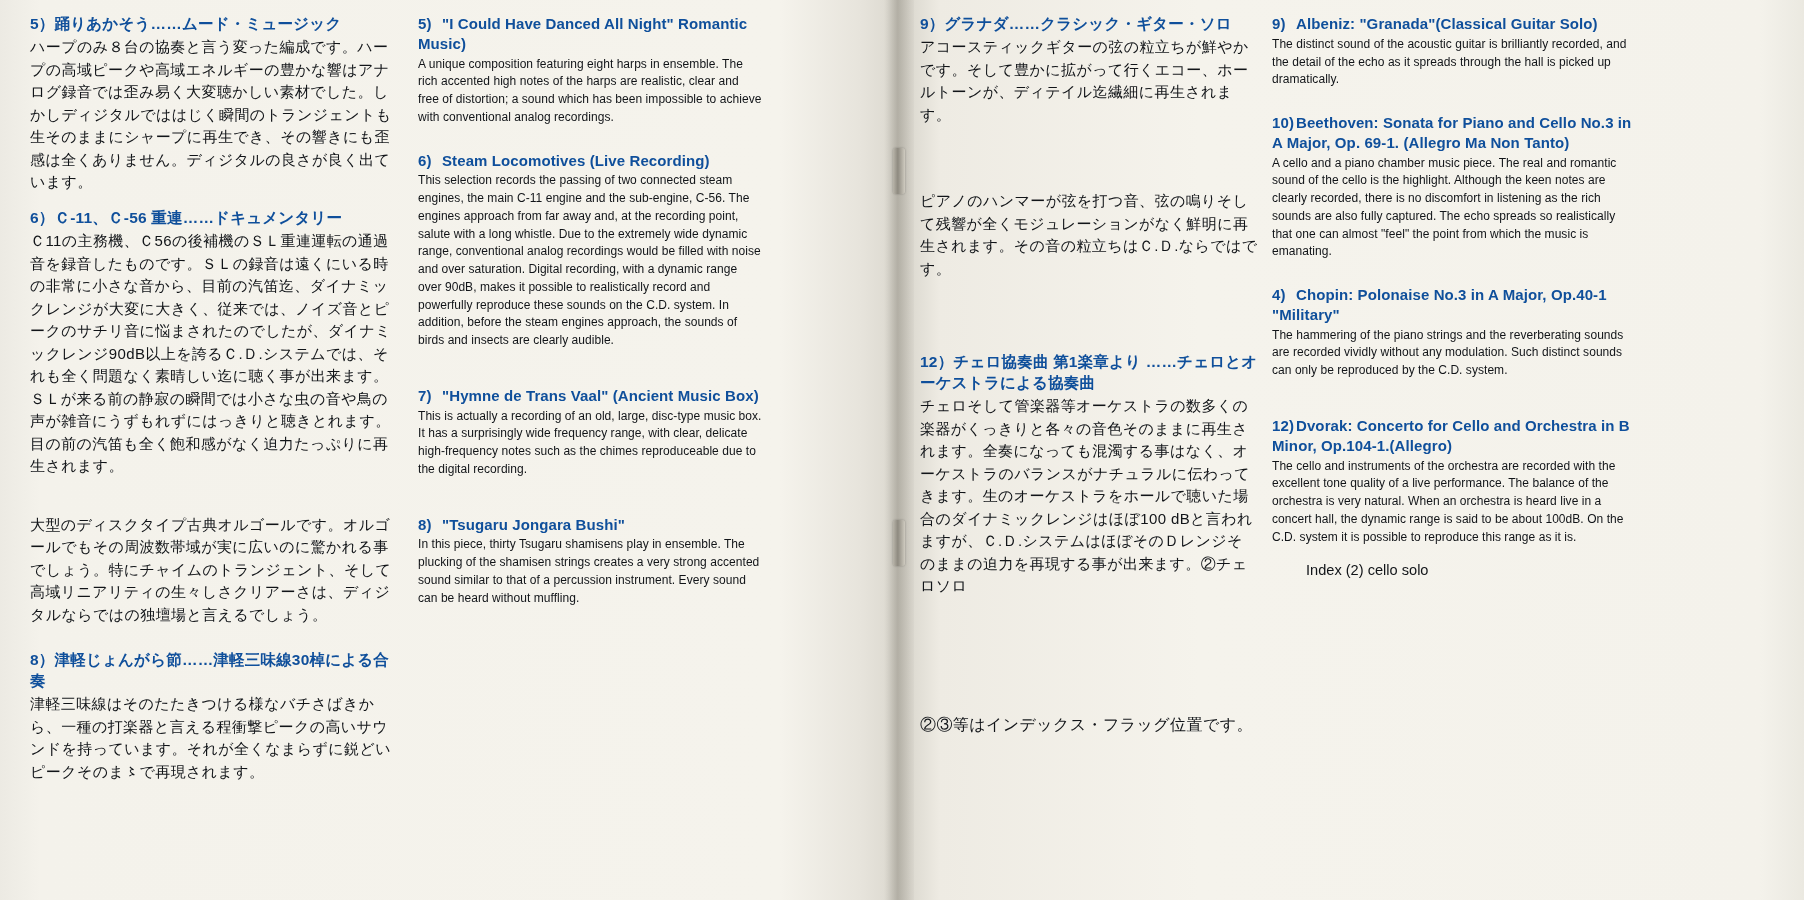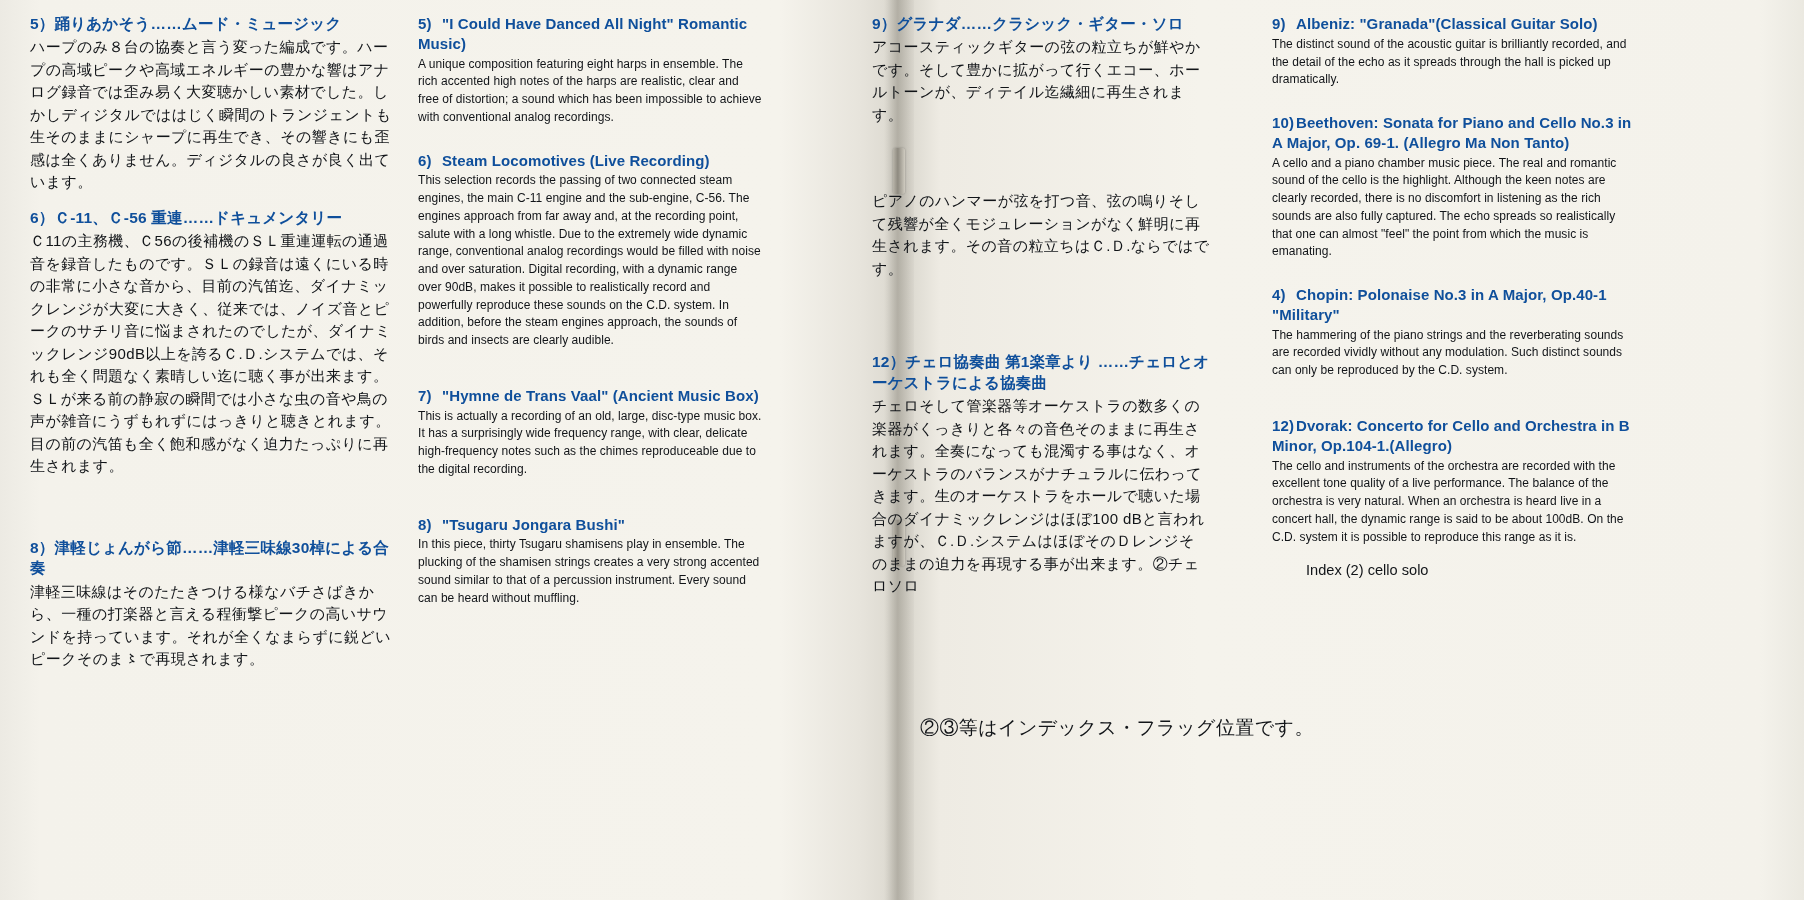--- a/index.html
+++ b/index.html
@@ -49,21 +49,21 @@
   .columns {
     position: absolute;
     inset: 0;
   }
   .col {
     position: absolute;
     top: 14px;
   }
   .col-jp-left  { left: 30px;   width: 372px; }
   .col-en-left  { left: 418px;  width: 344px; }
-  .col-jp-right { left: 872px;  width: 338px; }
+  .col-jp-right { left: 920px;  width: 338px; }
   .col-en-right { left: 1272px; width: 360px; }
 
   .entry { margin-bottom: 14px; }
 
   .heading {
     color: #0f4f9b;
     font-weight: bold;
     line-height: 1.32;
     margin-bottom: 2px;
   }
@@ -96,21 +96,21 @@
     color: #111418;
     font-size: 14.6px;
     margin-left: 34px;
     margin-top: 16px;
   }
   .footnote {
     position: absolute;
     left: 920px;
     top: 715px;
     color: #111418;
-    font-size: 19px;
+    font-size: 16px;
     letter-spacing: 0.4px;
   }
   
   .gap-sm { height: 10px; }
   .gap-md { height: 22px; }
   .gap-lg { height: 40px; }
   .gap-xl { height: 58px; }
 </style>
 </head>
 <body>
@@ -126,20 +126,21 @@
       <div class="entry">
         <div class="heading">5）踊りあかそう……ムード・ミュージック</div>
         <div class="body">ハープのみ８台の協奏と言う変った編成です。ハープの高域ピークや高域エネルギーの豊かな響はアナログ録音では歪み易く大変聴かしい素材でした。しかしディジタルでははじく瞬間のトランジェントも生そのままにシャープに再生でき、その響きにも歪感は全くありません。ディジタルの良さが良く出ています。</div>
       </div>
       <div class="entry">
         <div class="heading">6）Ｃ-11、Ｃ-56 重連……ドキュメンタリー</div>
         <div class="body">Ｃ11の主務機、Ｃ56の後補機のＳＬ重連運転の通過音を録音したものです。ＳＬの録音は遠くにいる時の非常に小さな音から、目前の汽笛迄、ダイナミックレンジが大変に大きく、従来では、ノイズ音とピークのサチリ音に悩まされたのでしたが、ダイナミックレンジ90dB以上を誇るＣ.Ｄ.システムでは、それも全く問題なく素晴しい迄に聴く事が出来ます。ＳＬが来る前の静寂の瞬間では小さな虫の音や鳥の声が雑音にうずもれずにはっきりと聴きとれます。目の前の汽笛も全く飽和感がなく迫力たっぷりに再生されます。</div>
       </div>
       <div class="gap-md"></div>
       <div class="entry">
+        <div class="body">大型のディスクタイプ古典オルゴールです。オルゴールでもその周波数帯域が実に広いのに驚かれる事でしょう。特にチャイムのトランジェント、そして高域リニアリティの生々しさクリアーさは、ディジタルならではの独壇場と言えるでしょう。</div>
       </div>
       <div class="gap-sm"></div>
       <div class="entry">
         <div class="heading">8）津軽じょんがら節……津軽三味線30棹による合奏</div>
         <div class="body">津軽三味線はそのたたきつける様なバチさばきから、一種の打楽器と言える程衝撃ピークの高いサウンドを持っています。それが全くなまらずに鋭どいピークそのま〻で再現されます。</div>
       </div>
     </div>
 
     <div class="col col-en-left en">
       <div class="entry">

